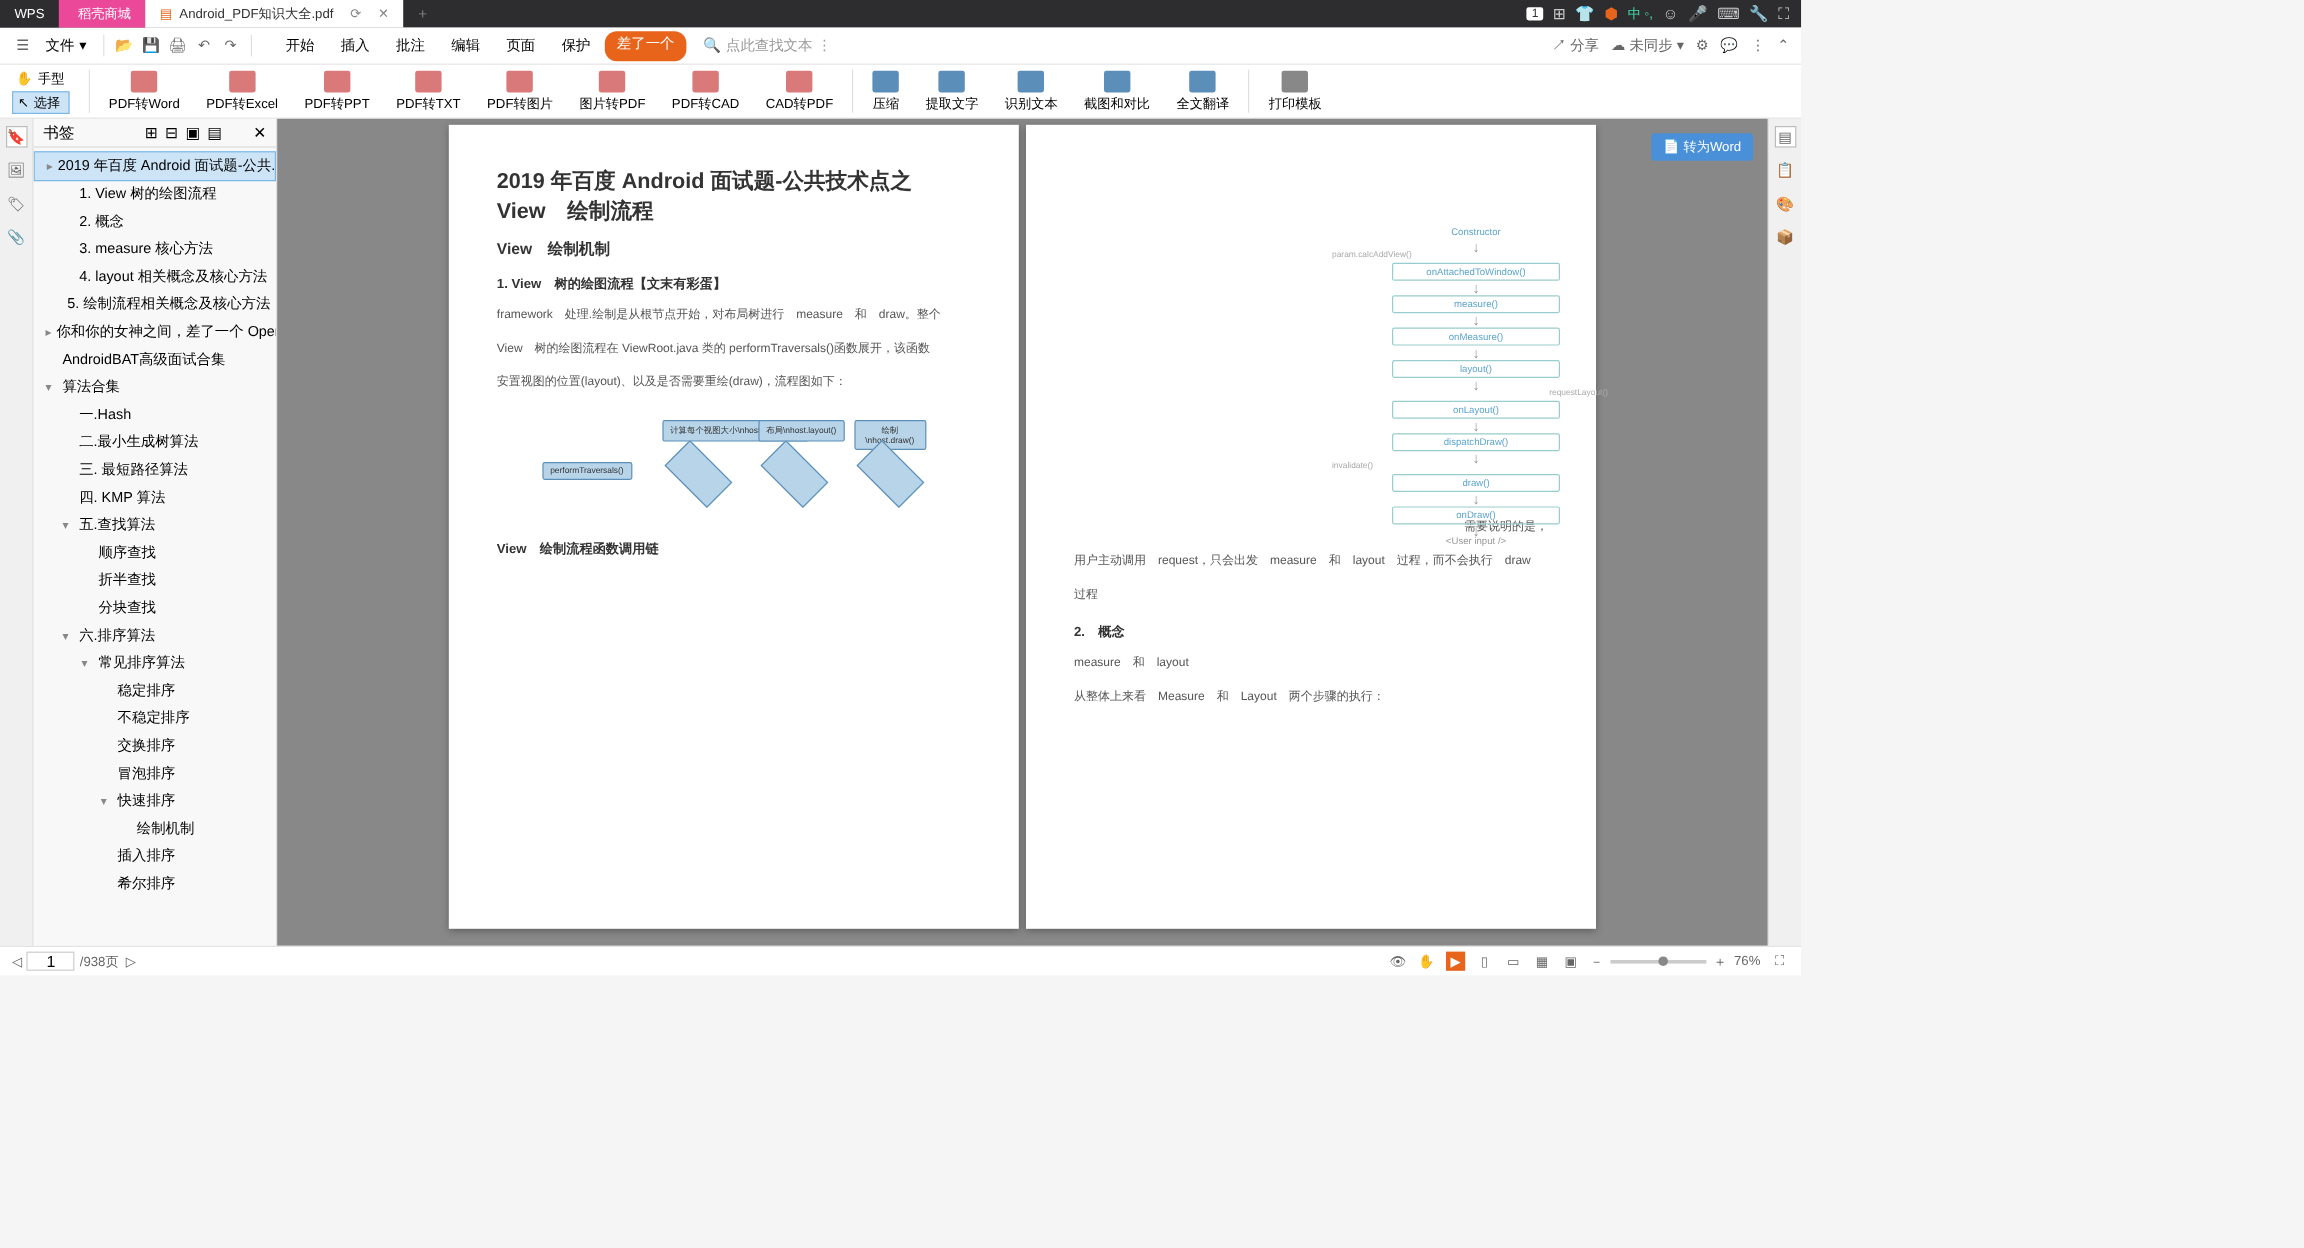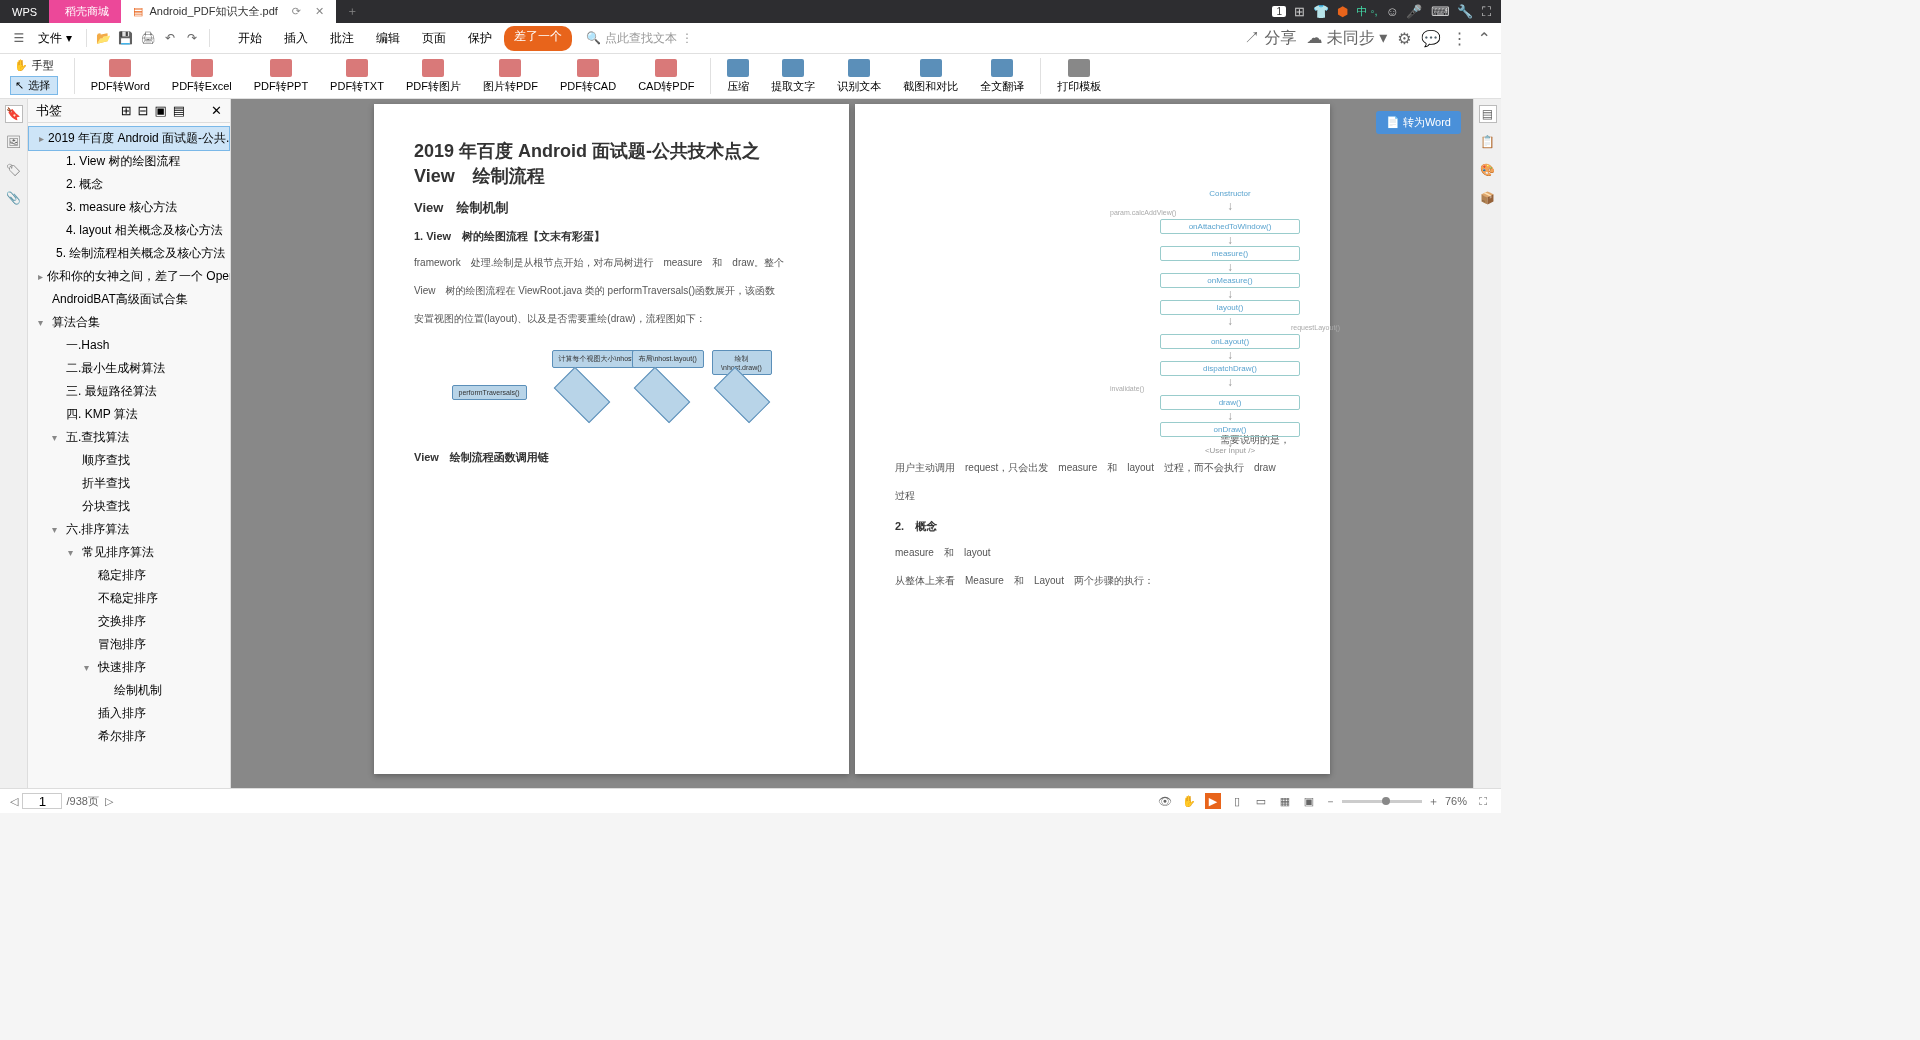--- a/index.html
+++ b/index.html
@@ -14,21 +14,21 @@
 .title-right{margin-left:auto;display:flex;gap:8px;padding-right:10px;align-items:center;}
 .title-right span{font-size:13px;}
 .menubar{height:31px;background:#fff;border-bottom:1px solid #e0e0e0;display:flex;align-items:center;padding:0 10px;gap:4px;font-size:12px;}
 .menu-icon{width:18px;height:18px;display:inline-flex;align-items:center;justify-content:center;color:#666;}
 .menu-file{display:flex;align-items:center;gap:4px;padding:0 6px;}
 .menu-divider{width:1px;height:18px;background:#e0e0e0;margin:0 4px;}
 .menu-tabs{display:flex;gap:2px;margin-left:10px;justify-content:space-between;}
 .menu-tab{padding:4px 10px;cursor:pointer;}
 .menu-tab.special{background:#e8641b;color:#fff;border-radius:10px;padding:2px 10px;}
 .menu-search{display:flex;align-items:center;gap:4px;margin-left:10px;color:#999;}
-.menu-right{margin-left:auto;display:flex;align-items:center;gap:10px;font-size:16px;color:#666;}
+.menu-right{margin-left:auto;display:flex;align-items:center;gap:10px;font-size:12px;color:#666;}
 .ribbon{height:45px;background:#fff;border-bottom:1px solid #e0e0e0;display:flex;align-items:center;padding:0 10px;}
 .ribbon-left{display:flex;flex-direction:column;gap:2px;margin-right:10px;}
 .ribbon-mode{display:flex;align-items:center;gap:4px;font-size:11px;padding:1px 4px;}
 .ribbon-mode.sel{background:#cde4f7;border:1px solid #7ab8e8;}
 .ribbon-tools{display:flex;gap:2px;}
 .ribbon-tool{display:flex;flex-direction:column;align-items:center;justify-content:center;padding:2px 10px;cursor:pointer;font-size:11px;gap:2px;}
 .ribbon-tool-icon{width:22px;height:18px;background:#d97979;border-radius:2px;position:relative;}
 .ribbon-divider{width:1px;height:36px;background:#e0e0e0;margin:0 6px;}
 .main{display:flex;height:calc(100% - 99px - 25px);}
 .left-rail{width:28px;background:#f0f0f0;border-right:1px solid #ddd;display:flex;flex-direction:column;align-items:center;padding-top:6px;gap:10px;}

